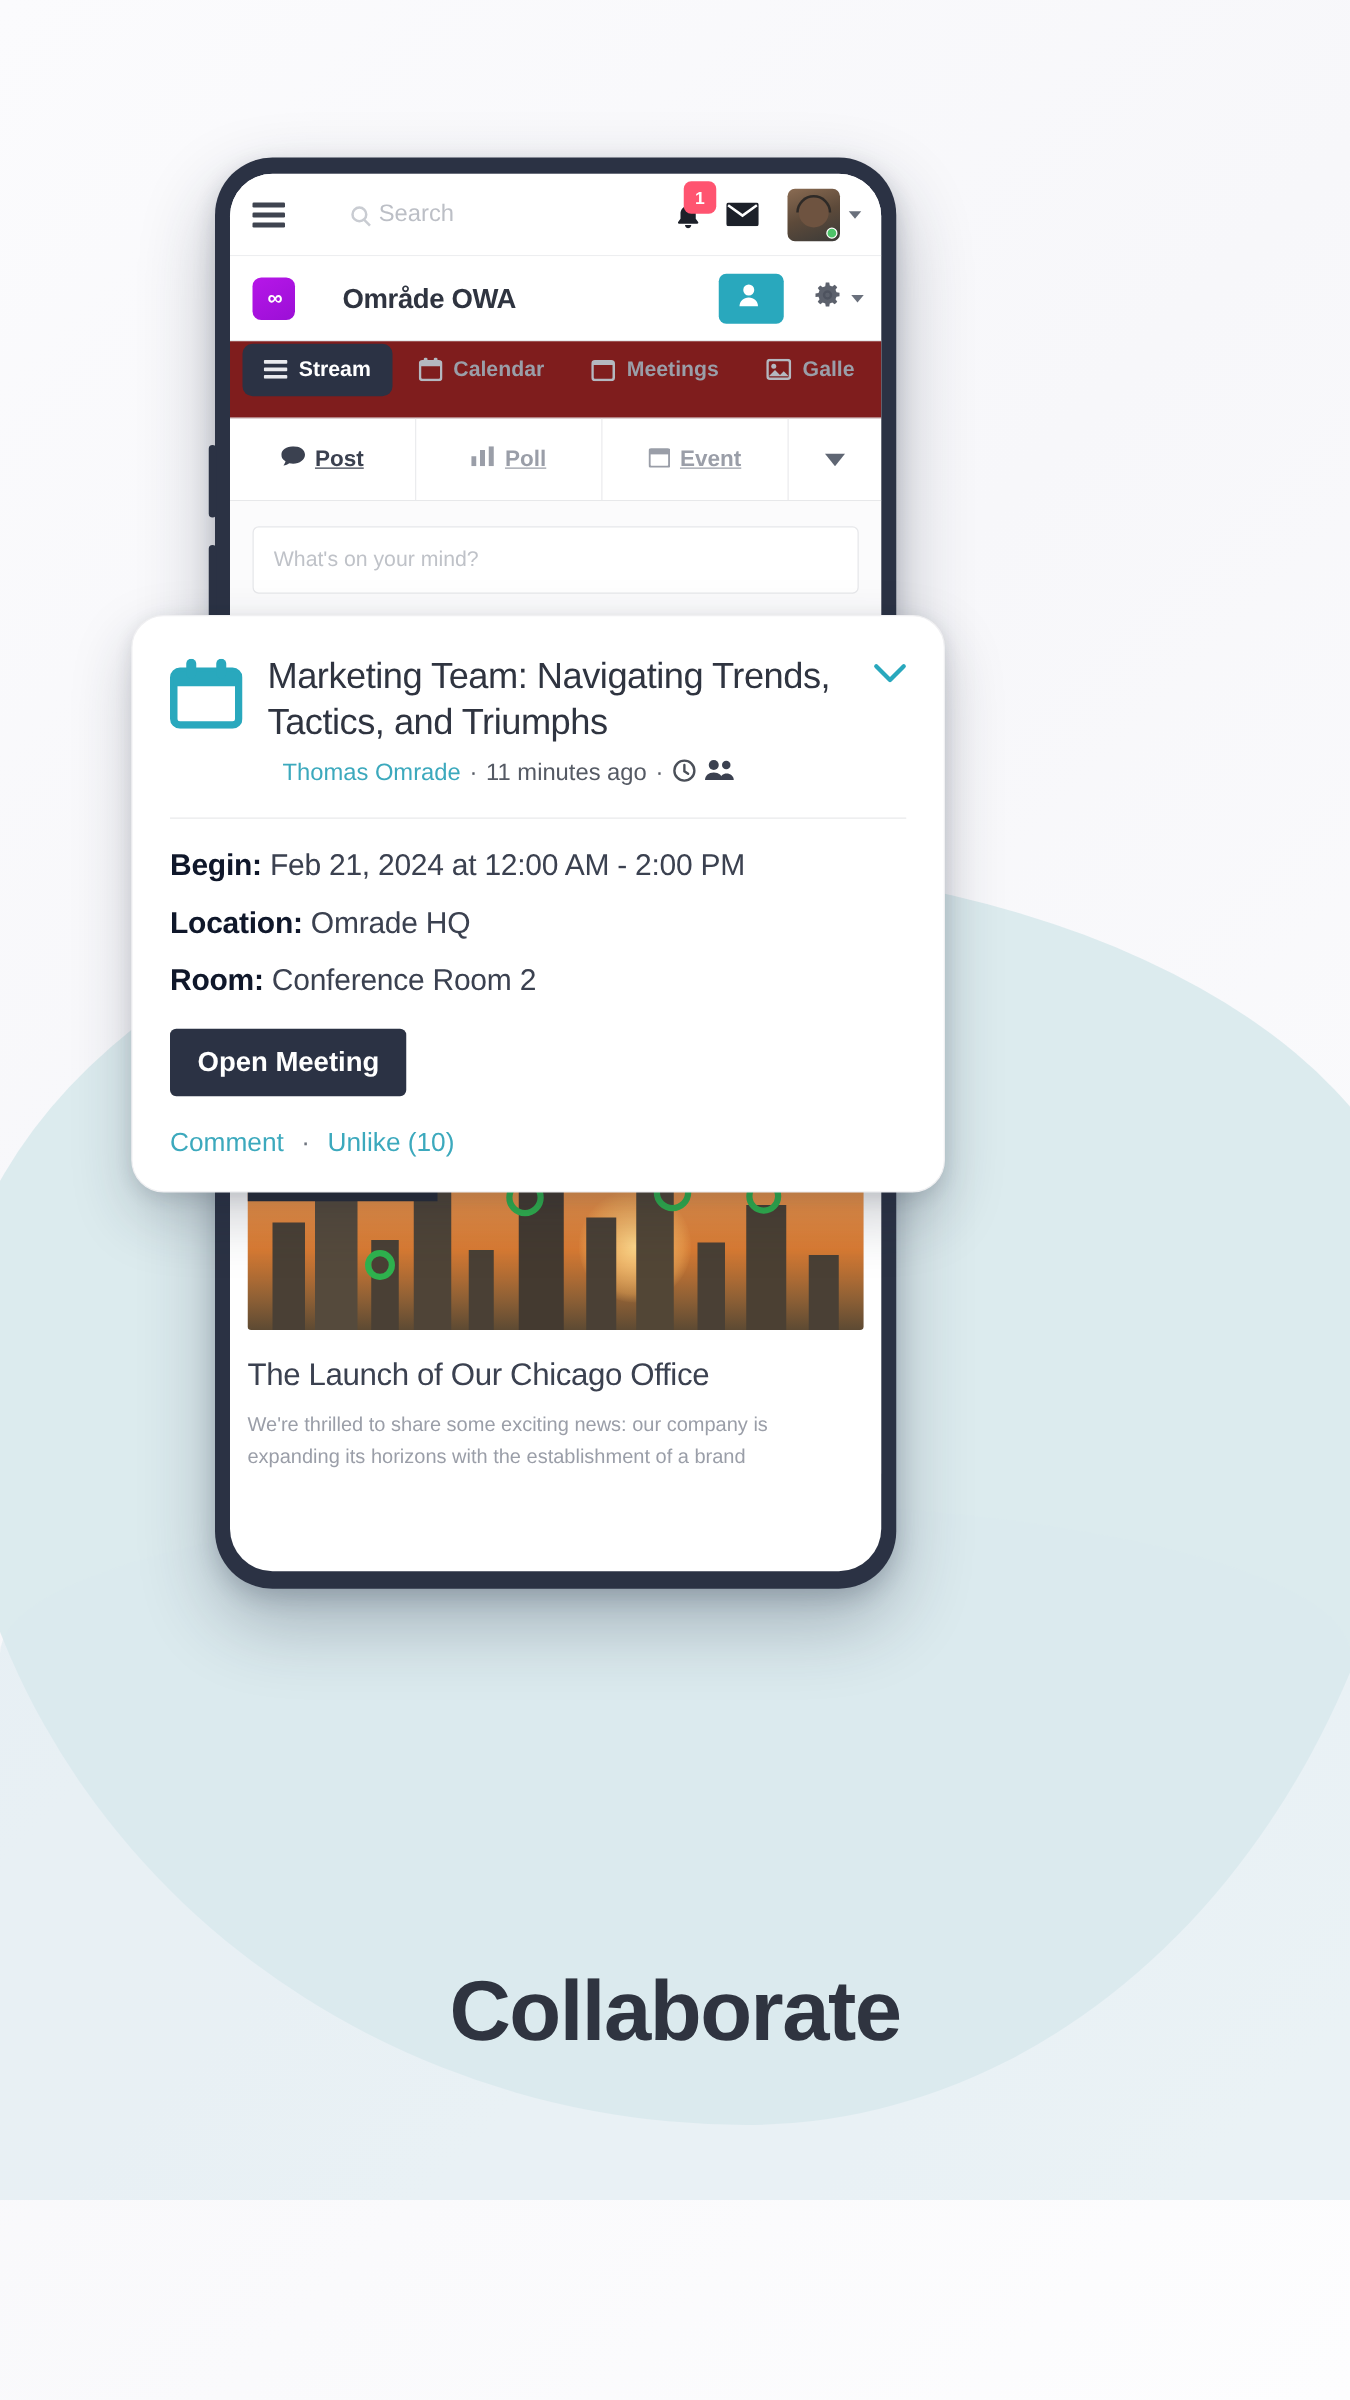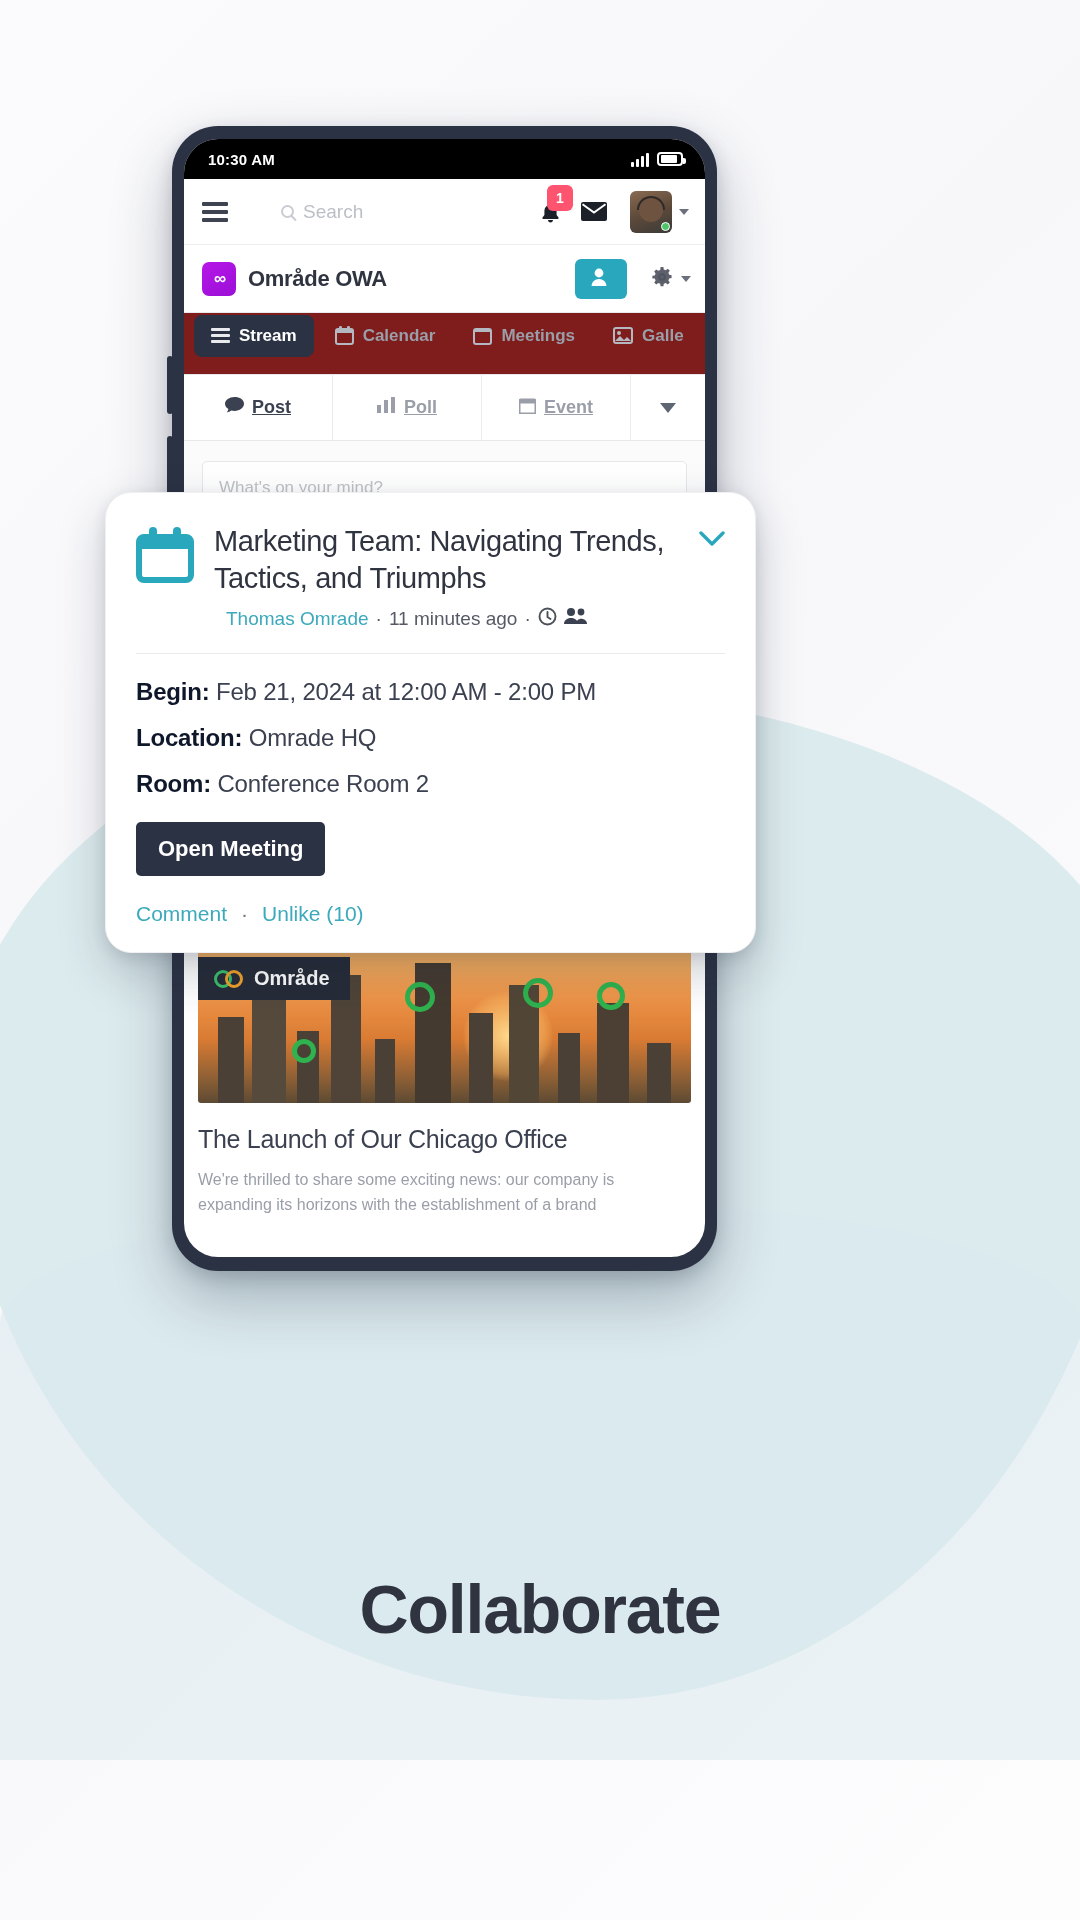--- a/index.html
+++ b/index.html
@@ -153,21 +153,21 @@
     display: flex; align-items: center; padding: 0 14px 0 18px;
     border-bottom: 1px solid #e9eaec; gap: 12px;
   }
   .glogo {
     width: 34px; height: 34px; border-radius: 7px;
     background: linear-gradient(150deg,#b617e8,#9b0fd6);
     display: flex; align-items: center; justify-content: center;
     color: #fff; font-size: 17px; font-weight: bold; flex: none;
     letter-spacing: -2px;
   }
-  .gname { font-size: 22px; font-weight: bold; color: #2f3440; flex: 1; letter-spacing: -.3px; }
+  .gname { font-size: 22px; font-weight: bold; color: #2f3440; flex: 1; letter-spacing: -.3px; margin-left: 26px; }
   .member-btn {
     width: 52px; height: 40px; border-radius: 6px;
     background: #29a8bd; display: flex; align-items: center; justify-content: center;
     flex: none;
   }
   .gear-wrap { display: flex; align-items: center; gap: 6px; padding-left: 12px; }
 
   
   .tabs {
     height: 62px; display: flex; align-items: center;
@@ -299,34 +299,20 @@
 <body>
 
 <div class="blob"></div>
 <div class="blob2"></div>
 
 <div class="caption">Collaborate</div>
 
 <div class="phone">
   <div class="screen">
 
-    <div class="statusbar">
-      <div class="time">10:30 AM</div>
-      <div class="status-right">
-        <div class="bars">
-            <i></i>
-            <i></i>
-            <i></i>
-            <i></i>
-          </div>
-        <div class="batt">
-            <span></span>
-          </div>
-      </div>
-    </div>
 
     <div class="topbar">
       <div class="hamburger">
           <b></b>
           <b></b>
           <b></b>
         </div>
       <div class="search-box">
         <span class="mag"></span>
         <span>Search</span>

